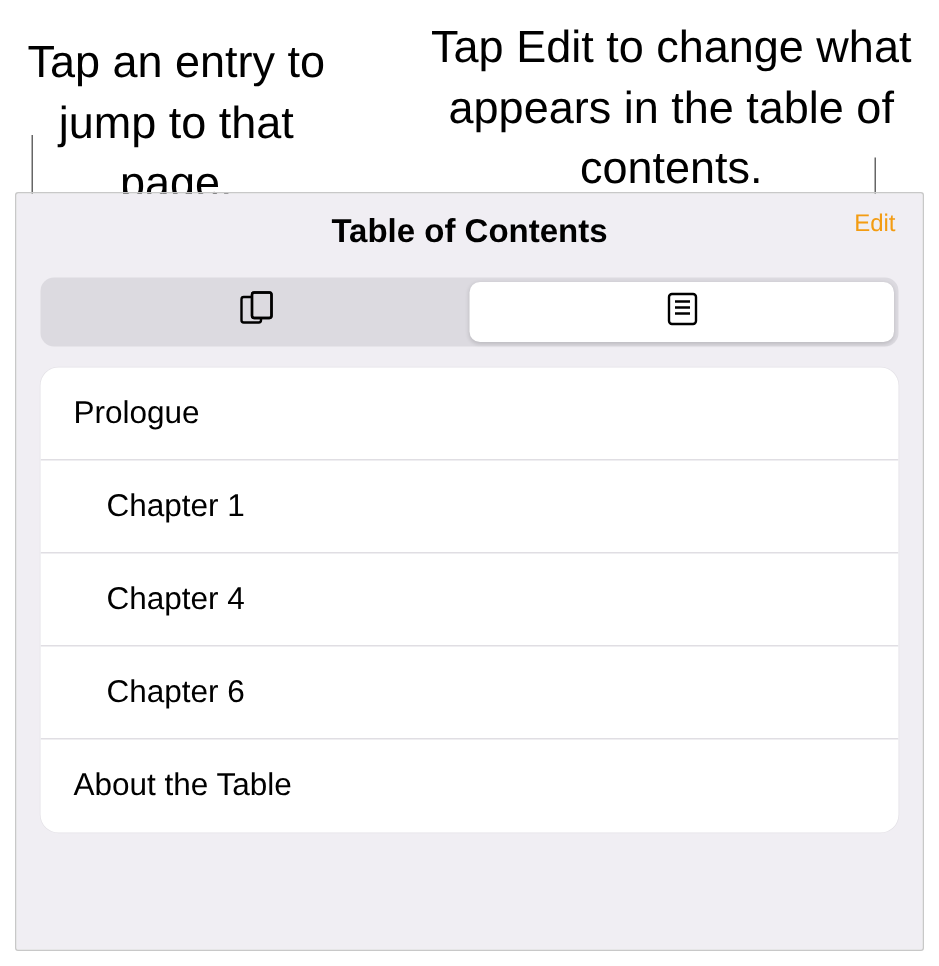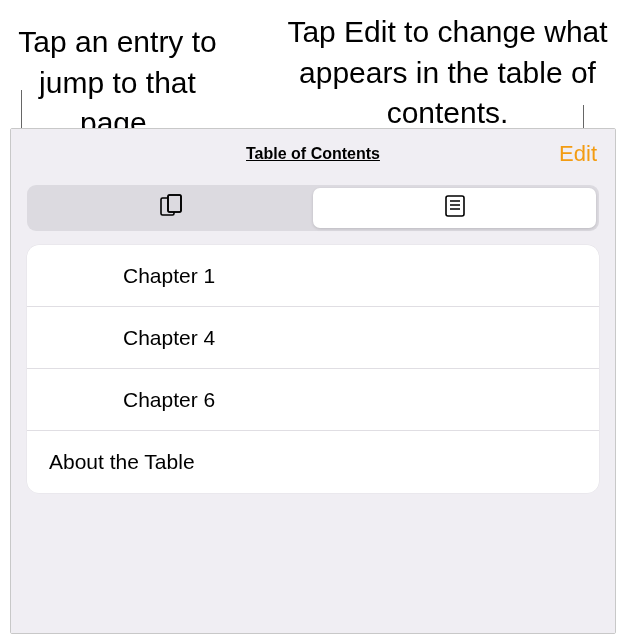--- a/index.html
+++ b/index.html
@@ -66,30 +66,29 @@
       padding-top: 0;
     }
     .header {
       position: relative;
       height: 50px;
       display: flex;
       align-items: center;
       justify-content: center;
     }
     .header-title {
-      font-size: 16px;
+      font-size: 22px;
       font-weight: 600;
       color: #000;
-      text-decoration: underline;
     }
     .edit-btn {
       position: absolute;
       right: 18px;
       top: 12px;
-      font-size: 22px;
+      font-size: 16px;
       color: #f39c12;
       background: none;
       border: none;
       cursor: pointer;
     }
     .segmented {
       display: flex;
       margin: 6px 16px 14px 16px;
       background: #dcdae0;
       border-radius: 9px;
@@ -122,21 +121,21 @@
     .toc-row {
       border-bottom: 1px solid #e0dee3;
       font-size: 21px;
       color: #000;
       cursor: pointer;
       height: 62px;
       display: flex;
       align-items: center;
     }
     .toc-row.level0 { padding-left: 22px; }
-    .toc-row.level1 { padding-left: 96px; }
+    .toc-row.level1 { padding-left: 44px; }
     .toc-row:last-child { border-bottom: none; }
   </style>
 </head>
 <body>
 
 <div class="callout callout-left">Tap an entry to jump to that page.</div>
 <div class="callout callout-right">Tap Edit to change what appears in the table of contents.</div>
 
 <div class="callout-line callout-line-right-v"></div>
 <div class="callout-line callout-line-left-v"></div>
@@ -165,20 +164,23 @@
             <rect x="5" y="2" width="18" height="20" rx="2"></rect>
             <line x1="9" y1="7" x2="19" y2="7"></line>
             <line x1="9" y1="11" x2="19" y2="11"></line>
             <line x1="9" y1="15" x2="19" y2="15"></line>
           </svg>
         </span>
       </div>
     </div>
 
     <div class="toc-card">
+      <div class="toc-row level0">
+        <span>Prologue</span>
+      </div>
       <div class="toc-row level1">
         <span>Chapter 1</span>
       </div>
       <div class="toc-row level1">
         <span>Chapter 4</span>
       </div>
       <div class="toc-row level1">
         <span>Chapter 6</span>
       </div>
       <div class="toc-row level0">

